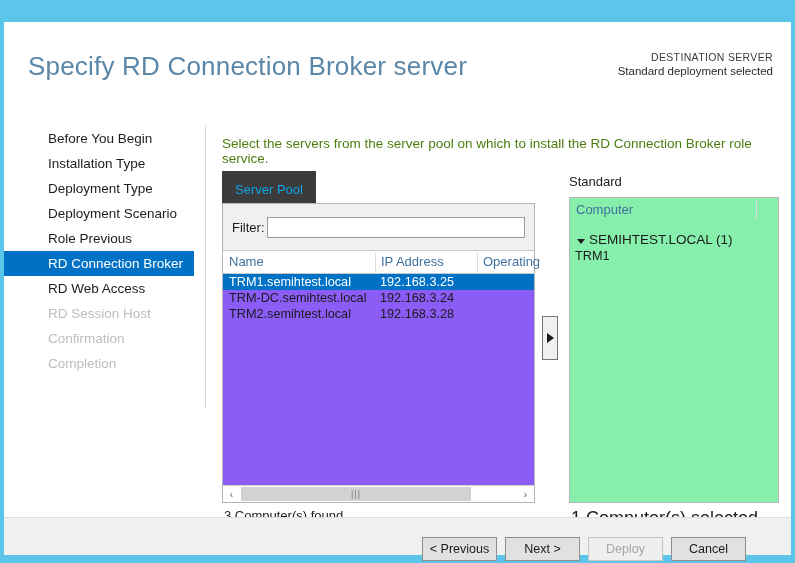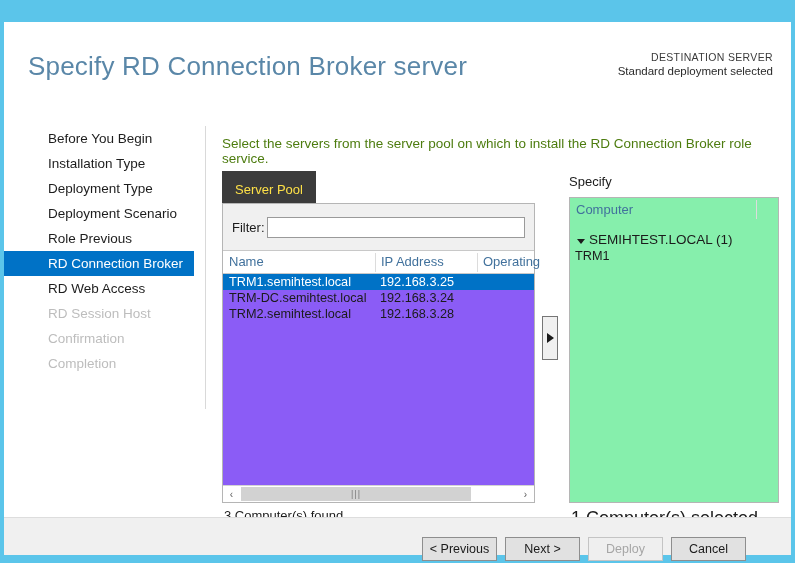--- a/index.html
+++ b/index.html
@@ -179,21 +179,21 @@
   }
 
   
   .tab {
     position: absolute;
     left: 0;
     top: 45px;
     width: 94px;
     height: 36px;
     background: #3b3b3b;
-    color: #fde047;
+    color: #0ea5e9;
     font-size: 13px;
     display: flex;
     align-items: center;
     justify-content: center;
     cursor: default;
   }
 
   .pool-panel {
     position: absolute;
     left: 0;
@@ -548,21 +548,21 @@
           <div class="hs-btn right">›</div>
         </div>
       </div>
 
       <div class="pool-status">3 Computer(s) found</div>
 
       <div class="arrow-btn">
         <span class="arrow-tri"></span>
       </div>
 
-      <div class="sel-label">Specify</div>
+      <div class="sel-label">Standard</div>
 
       <div class="sel-panel">
         <div class="sel-header">
           <div class="col">Computer</div>
           <div class="sel-sep"></div>
         </div>
         <div class="sel-caret"></div>
         <div class="sel-group">SEMIHTEST.LOCAL (1)</div>
         <div class="sel-node">TRM1</div>
       </div>

